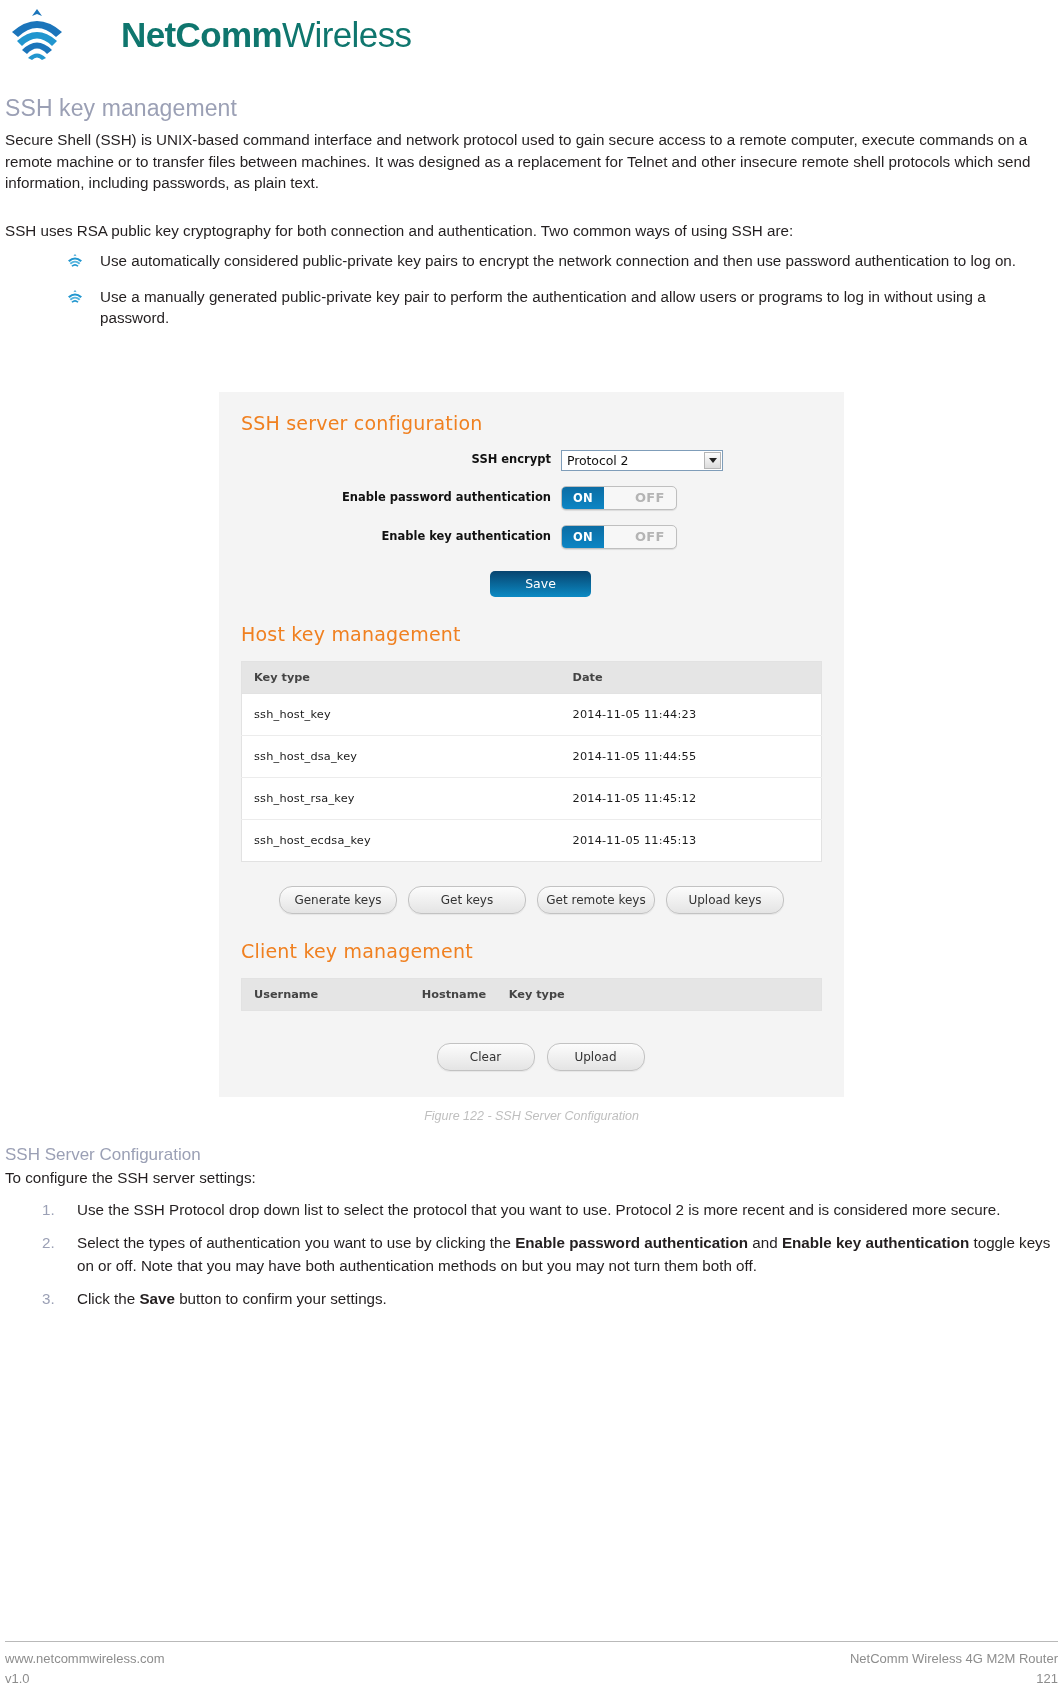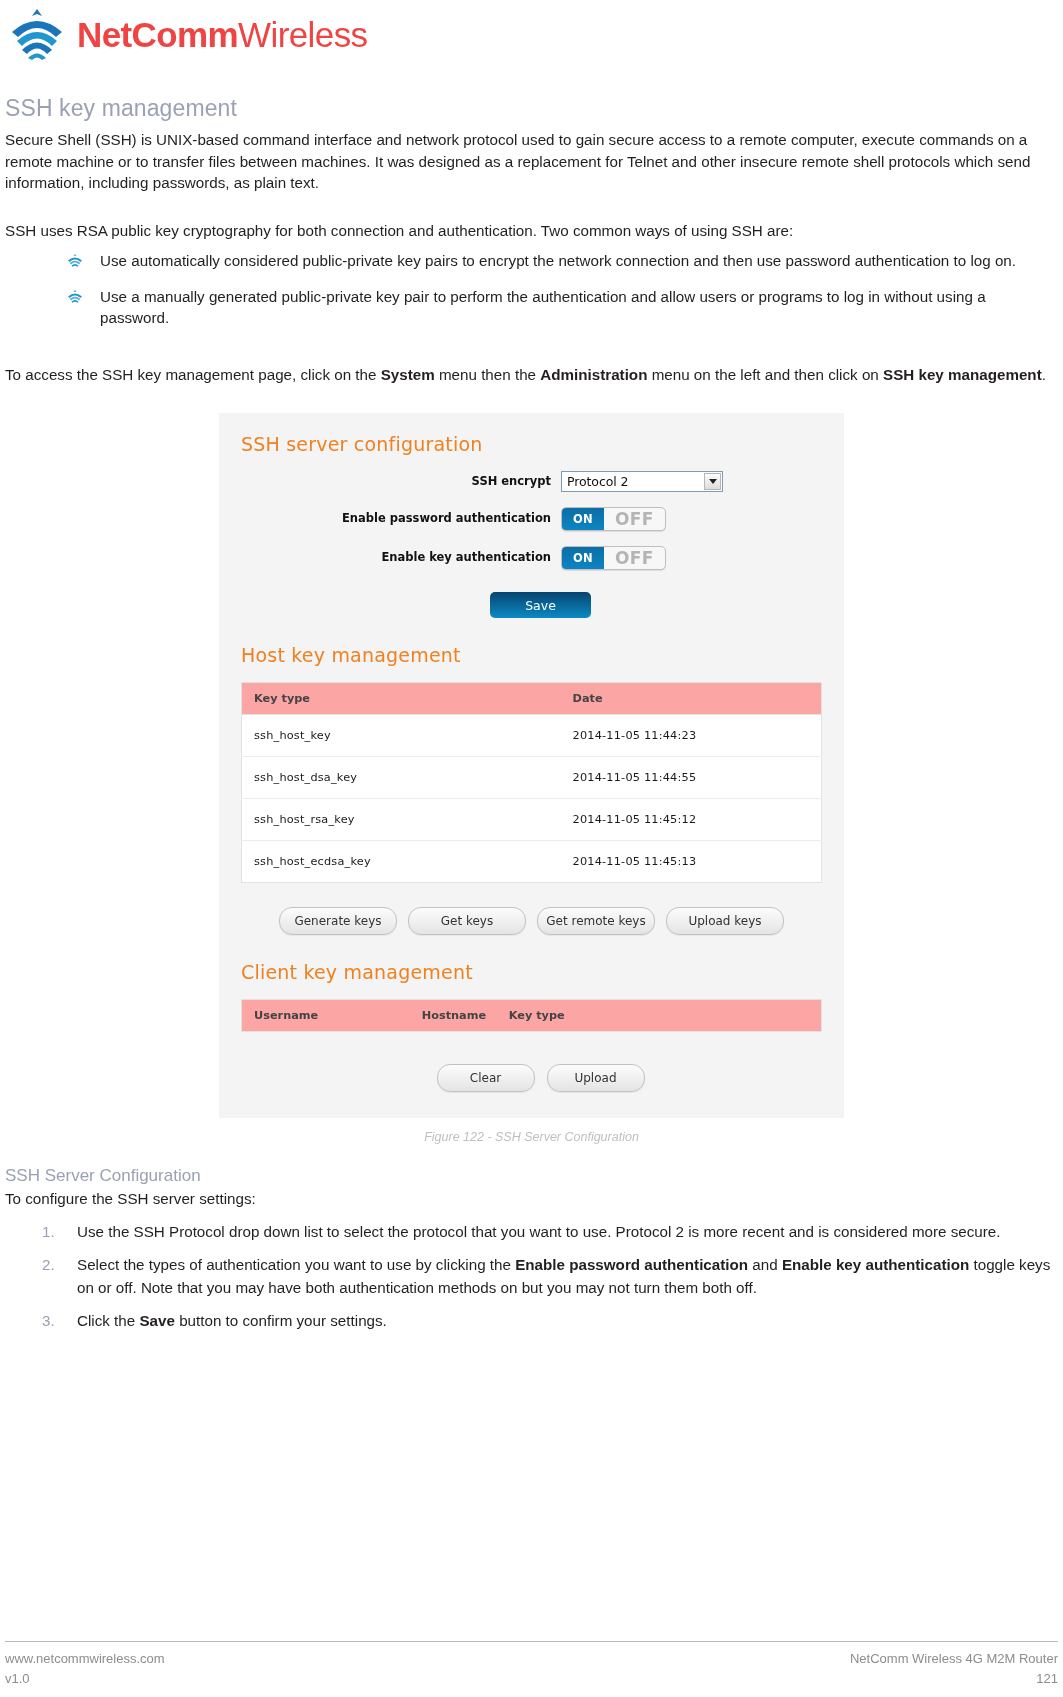--- a/index.html
+++ b/index.html
@@ -34,22 +34,23 @@
   .logo-mark {
     width: 58px;
     height: 52px;
     flex: 0 0 auto;
     display: block;
   }
   .logo-text {
     font-size: 35px;
     letter-spacing: -0.6px;
     white-space: nowrap;
-    color: #ef4444;
+    color: #0f766e;
     line-height: 1;
+    margin-left: 44px;
   }
   .logo-text .bold { font-weight: bold; }
   .logo-text .light { font-weight: normal; }
 
   
   .content {
     position: absolute;
     left: 5px;
     top: 96px;
     width: 1053px;
@@ -202,26 +203,27 @@
     font-size: 11.5px;
     font-weight: bold;
     padding: 0 11px;
     display: flex;
     align-items: center;
     letter-spacing: 0.3px;
   }
   .toggle .off {
     background: transparent;
     color: #b4b4b4;
-    font-size: 17px;
+    font-size: 13px;
     font-weight: bold;
     padding: 0 11px;
     display: flex;
     align-items: center;
     letter-spacing: 0.3px;
+    margin-left: 20px;
   }
 
   .save-row {
     display: flex;
     justify-content: center;
     margin: 22px 0 4px 0;
     padding-left: 18px;
   }
   .btn-save {
     width: 101px;
@@ -239,21 +241,21 @@
 
   table.ui-table {
     width: 100%;
     border-collapse: collapse;
     font-size: 11.3px;
     background: #ffffff;
     border: 1px solid #e2e2e2;
   }
   table.ui-table th {
     text-align: left;
-    background: #fca5a5;
+    background: #e5e5e5;
     color: #444;
     font-weight: bold;
     padding: 9px 0 9px 12px;
     border-bottom: 1px solid #e2e2e2;
     font-size: 11.3px;
   }
   table.ui-table td {
     padding: 14px 0 14px 12px;
     border-bottom: 1px solid #ececec;
     color: #1a1a1a;
@@ -368,21 +370,20 @@
         <path d="M1 6.5 Q8 0.5 15 6.5 L13.4 7.9 Q8 3.2 2.6 7.9 Z" fill="#2196cf"></path>
         <path d="M2.6 9.1 Q8 4.5 13.4 9.1 L12 10.4 Q8 6.8 4 10.4 Z" fill="#57b6e0"></path>
         <path d="M4.4 11.7 Q8 8.3 11.6 11.7 L10.4 12.8 Q8 10.7 5.6 12.8 Z" fill="#2196cf"></path>
       </svg>
       <span>Use a manually generated public-private key pair to perform the authentication and allow users or programs to log in without using a password.</span>
     </li>
   </ul>
 
   <div class="gap-sm"></div>
 
-  <p class="body-text"><span>To access the SSH key management page, click on the </span><strong>System</strong><span> menu then the </span><strong>Administration</strong><span> menu on the left and then click on </span><strong>SSH key management</strong><span>.</span></p>
 
   <div class="figure">
     <div class="ui-shot">
 
       <div class="ui-heading">SSH server configuration</div>
 
       <div class="form-row">
         <div class="form-label">SSH encrypt</div>
         <div class="form-field">
           <div class="select-box">

